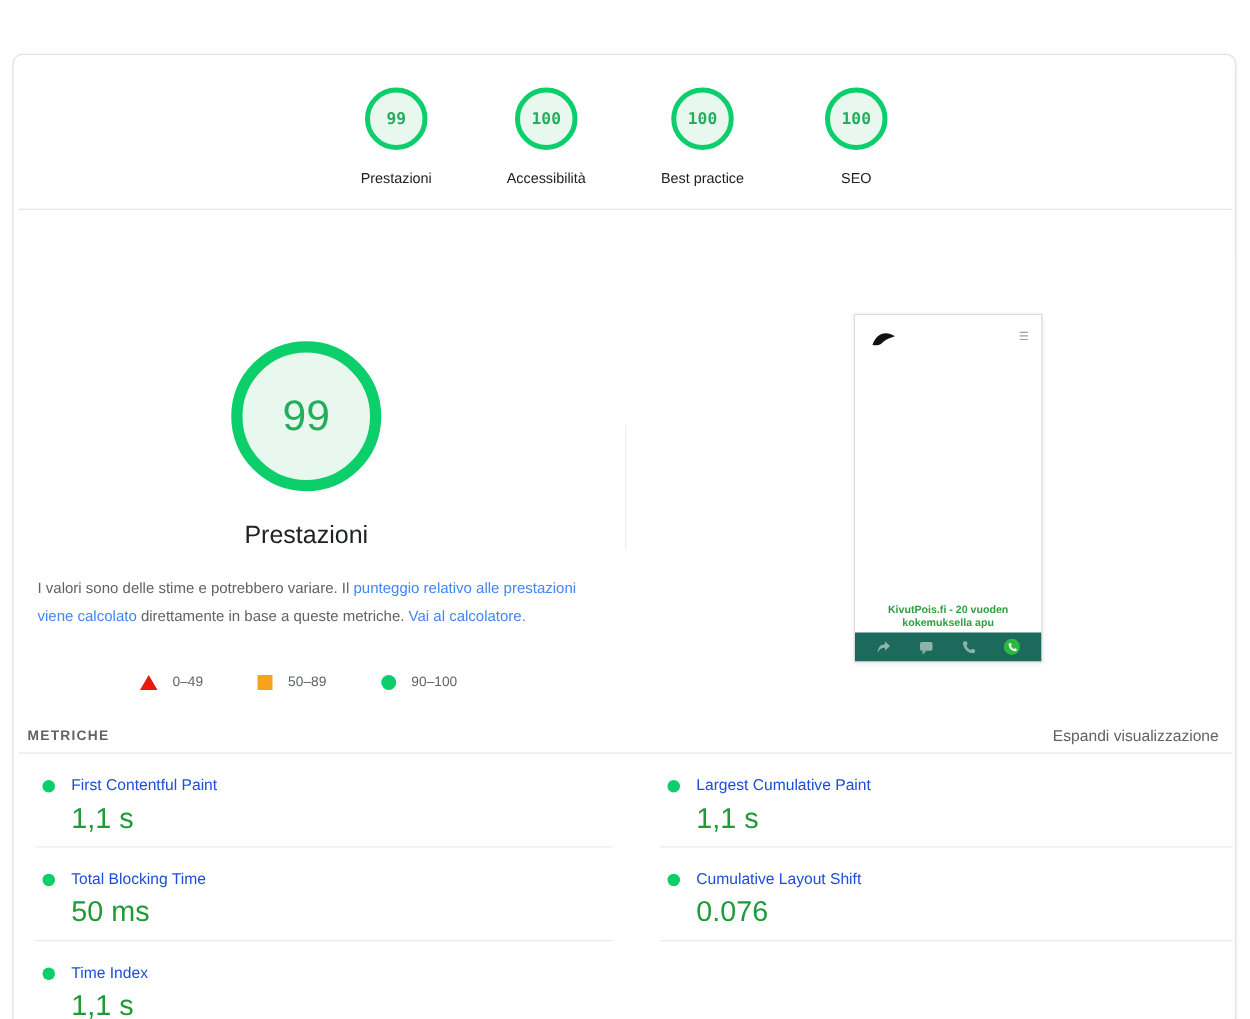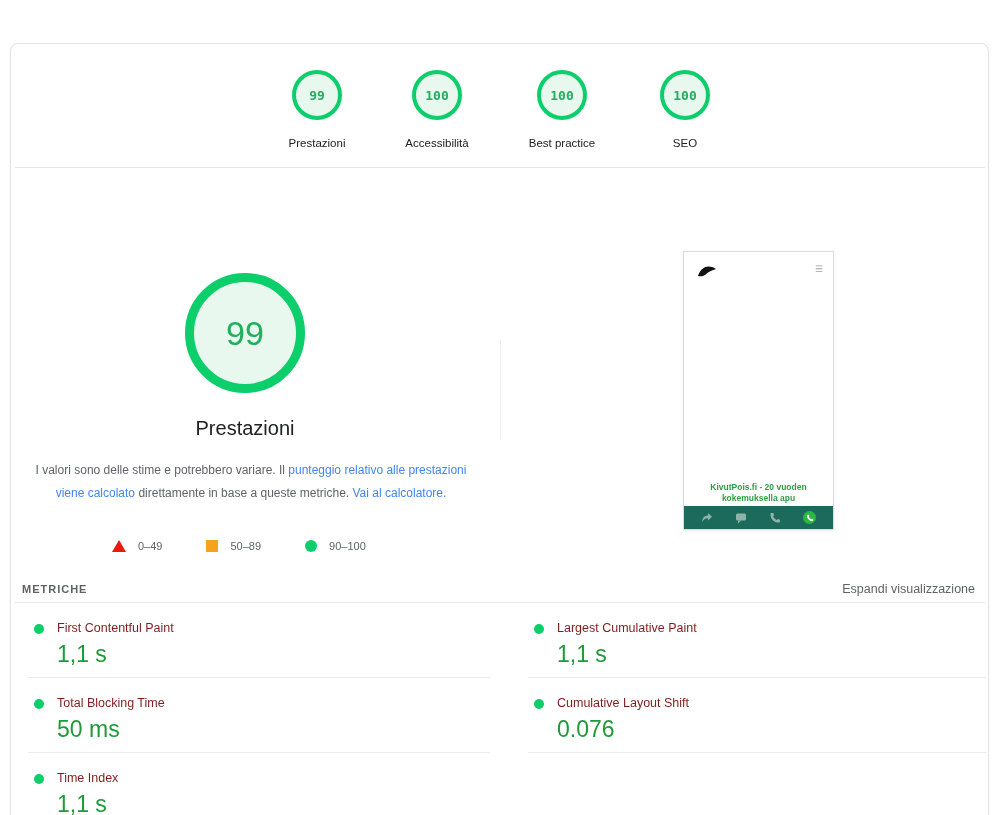--- a/index.html
+++ b/index.html
@@ -24,21 +24,21 @@
         font-family:"DejaVu Sans Mono", monospace; font-size:13px; font-weight:bold; color:var(--score-green);}
   .gauge-small .glabel{margin-top:17px; font-size:11.5px; color:var(--text-dark);}
 
   
   .gauge-big{position:absolute; left:185px; top:243px; width:120px; height:120px;
         border:9px solid var(--green); border-radius:50%; background:var(--green-fill);
         display:flex; align-items:center; justify-content:center;
         font-size:34px; color:var(--score-green);}
   .perf-title{position:absolute; left:125px; top:387px; width:240px; text-align:center;
         font-size:20px; color:var(--text-dark);}
-  .perf-desc{position:absolute; left:30px; top:429px; width:442px; text-align:center;
+  .perf-desc{position:absolute; left:30px; top:429px; width:442px; 
         font-size:12px; line-height:1.9; color:var(--text-gray);}
   .perf-desc .link{color:var(--blue); cursor:pointer;}
 
   
   .legend{position:absolute; left:112px; top:510px; display:flex; gap:44px; align-items:center;}
   .legend .item{display:flex; align-items:center; gap:12px;}
   .legend .lbl{font-size:11px; color:var(--text-gray);}
   .shape-triangle{width:0; height:0; border-left:7px solid transparent; border-right:7px solid transparent;
         border-bottom:12px solid var(--red);}
   .shape-square{width:12px; height:12px; background:var(--orange);}
@@ -58,21 +58,21 @@
         align-items:center; justify-content:center;}
   .wa-circle svg{width:8px; height:8px;}
 
   
   .metrics-heading{position:absolute; left:22px; top:553px; font-size:11px; font-weight:bold;
         letter-spacing:1px; color:var(--text-gray);}
   .expand-link{position:absolute; right:25px; top:552px; font-size:12.5px; color:var(--text-gray); cursor:pointer;}
   .metric{position:absolute; padding-top:3px; border-bottom:1px solid #ececec;}
   .metric .m-dot{position:absolute; left:6px; top:6px; width:10px; height:10px; border-radius:50%;
         background:var(--green);}
-  .metric .m-label{margin-left:29px; font-size:12.5px; color:#7f1d1d;}
+  .metric .m-label{margin-left:29px; font-size:12.5px; color:#1d4ed8;}
   .metric .m-value{margin-left:29px; margin-top:6px; font-size:23px; color:var(--value-green);}
   .m-fcp{left:28px; top:588px; width:462px; height:60px;}
   .m-lcp{left:528px; top:588px; width:458px; height:60px;}
   .m-tbt{left:28px; top:663px; width:462px; height:60px;}
   .m-cls{left:528px; top:663px; width:458px; height:60px;}
   .m-si{left:28px; top:738px; width:462px; height:69px;}
 </style>
 </head>
 <body>
 

